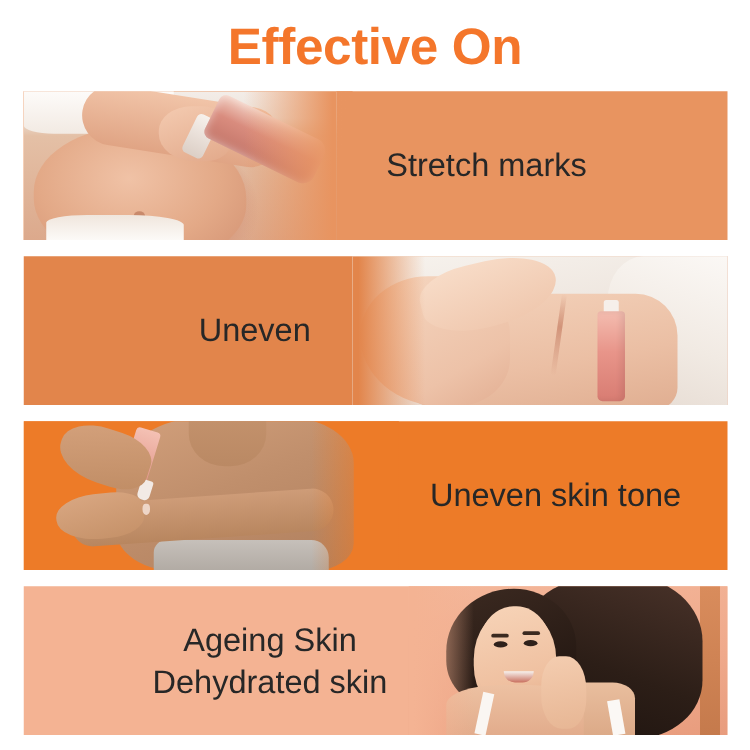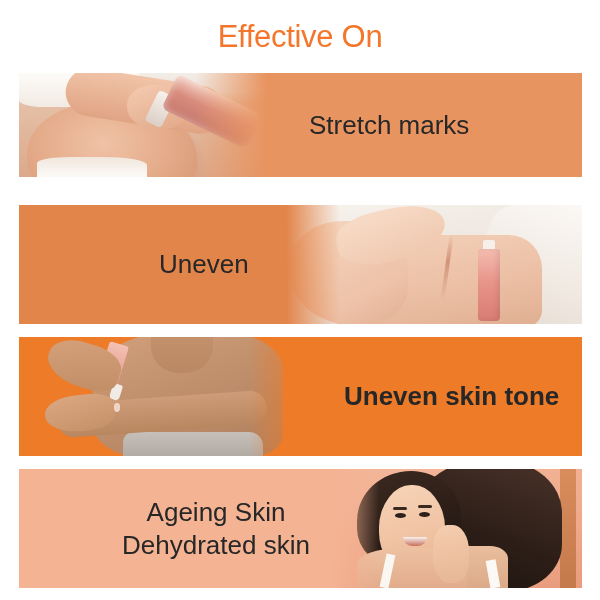--- a/index.html
+++ b/index.html
@@ -14,22 +14,22 @@
     overflow: hidden;
     position: relative;
   }
 
   #page-title {
     position: absolute;
     top: 18px;
     left: 0;
     width: 600px;
     text-align: center;
-    font-size: 31px;
-    font-weight: normal;
+    font-size: 41px;
+    font-weight: bold;
     letter-spacing: -0.3px;
     color: #F4762B;
     line-height: 38px;
   }
 
   .band {
     position: absolute;
     left: 19px;
     width: 563px;
     overflow: hidden;
@@ -43,21 +43,21 @@
     color: #272727;
     font-size: 26px;
     font-weight: normal;
     line-height: 33px;
     white-space: pre-line;
   }
 
   
   #band-stretch-marks {
     top: 73px;
-    height: 104px;
+    height: 119px;
     background: linear-gradient(100deg, #EB9765 0%, #E89460 45%, #E6accd00 45.1%),
                 #E89460;
   }
   #band-stretch-marks .band-label {
     margin-left: 290px;
   }
 
   
   #band-scars {
     top: 205px;
@@ -69,21 +69,20 @@
   }
 
   
   #band-uneven-skin-tone {
     top: 337px;
     height: 119px;
     background: #ED7B28;
   }
   #band-uneven-skin-tone .band-label {
     margin-left: 325px;
-    font-weight: bold;
   }
 
   
   #band-ageing-skin {
     top: 469px;
     height: 119px;
     background: #F4B393;
   }
   #band-ageing-skin .band-label {
     margin-left: 82px;

